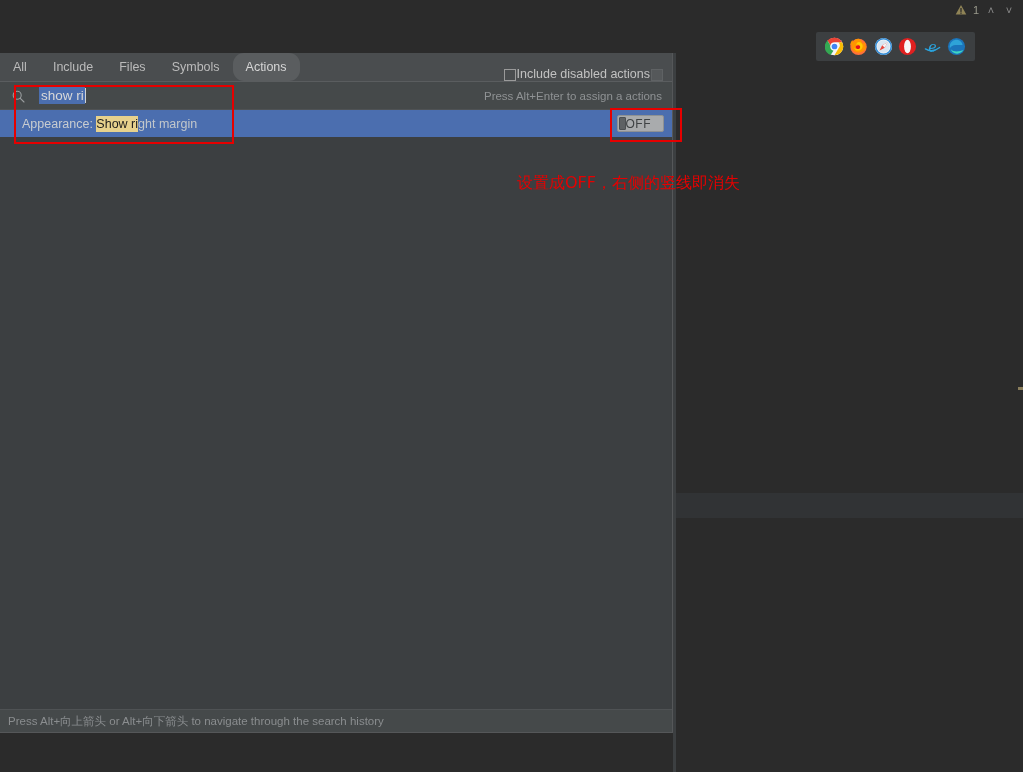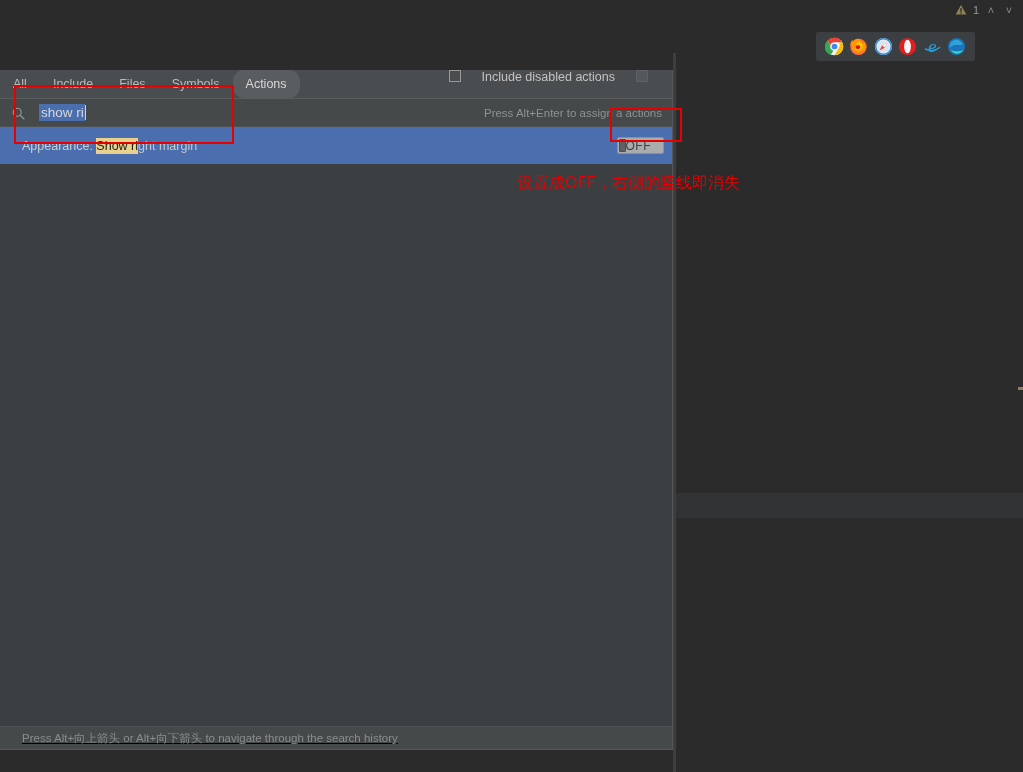--- a/index.html
+++ b/index.html
@@ -59,21 +59,21 @@
     width: 159px; height: 29px;
     background: #3c3f41;
     border-radius: 2px;
     display: flex; align-items: center; justify-content: space-around;
     padding: 0 6px;
   }
   .browser-bar .bicon { width: 19px; height: 19px; display: block; cursor: pointer; }
 
   
   .se-popup {
-    position: absolute; left: 0px; top: 70px;
+    position: absolute; left: 0px; top: 53px;
     width: 673px; height: 680px;
     background: #3c3f41;
     border: 1px solid #555759;
     border-left: none; border-top: none;
     display: flex; flex-direction: column;
   }
 
   .se-tabs {
     height: 29px; min-height: 29px;
     display: flex; align-items: stretch;
@@ -82,22 +82,22 @@
     position: relative;
   }
   .se-tab {
     display: flex; align-items: center;
     padding: 0 13px;
     font-size: 12.5px; color: #bbbbbb;
     cursor: pointer; user-select: none;
   }
   .se-tab.selected { background: #5a5d5f; color: #d6d6d6; border-radius: 11px; }
   .se-tabs-right {
-    margin-left: auto; display: flex; align-items: flex-start;
-    gap: 21px; padding-right: 24px;
+    margin-left: auto; display: flex; align-items: flex-end;
+    gap: 1px; padding-right: 9px;
   }
   .chk {
     width: 12px; height: 12px;
     border: 1px solid #9a9a9a; background: transparent;
     display: inline-block; cursor: pointer;
   }
   .chk-label { font-size: 12.5px; color: #c2c2c2; cursor: pointer; }
   .filter-icon {
     width: 12px; height: 12px; display: inline-block;
     background: #55585a; border: 1px solid #5f6264;
@@ -127,21 +127,21 @@
     background: #cfd2d4; vertical-align: -3px; margin-left: 0px;
   }
   .se-hint-right {
     margin-left: auto;
     font-size: 11.5px; color: #8f9294;
     white-space: nowrap;
   }
 
   .se-results { flex: 1 1 auto; position: relative; background: #3c3f41; overflow: hidden; }
   .se-row {
-    height: 37px;
+    height: 27px;
     display: flex; align-items: center;
     padding: 0 8px 0 22px;
     background: #4b6eaf;
     cursor: pointer;
   }
   .se-row-text { font-size: 12.5px; color: #d3d6d8; white-space: pre; }
   .se-row-text .match { background: #e7d18c; color: #1c1c1c; padding: 1px 0; }
   .se-row-text .dim { color: #c2c7cb; }
   .se-row-text .prefix { color: #c8ccd0; }
 
@@ -165,22 +165,21 @@
     font-size: 12px; color: #3f4244;
     letter-spacing: .5px;
     padding-right: 12px;
   }
 
   .se-footer {
     height: 23px; min-height: 23px;
     background: #45494a;
     border-top: 1px solid #4f5254;
     display: flex; align-items: center;
-    padding-left: 22px;
-    text-decoration: underline;
+    padding-left: 8px;
   }
   .se-footer-text { font-size: 11.5px; color: #8a8d8f; }
 
   
   .anno-box {
     position: absolute;
     border: 2px solid #e60000;
     pointer-events: none;
   }
   #anno-search-box { left: 14px; top: 85px; width: 220px; height: 59px; }

